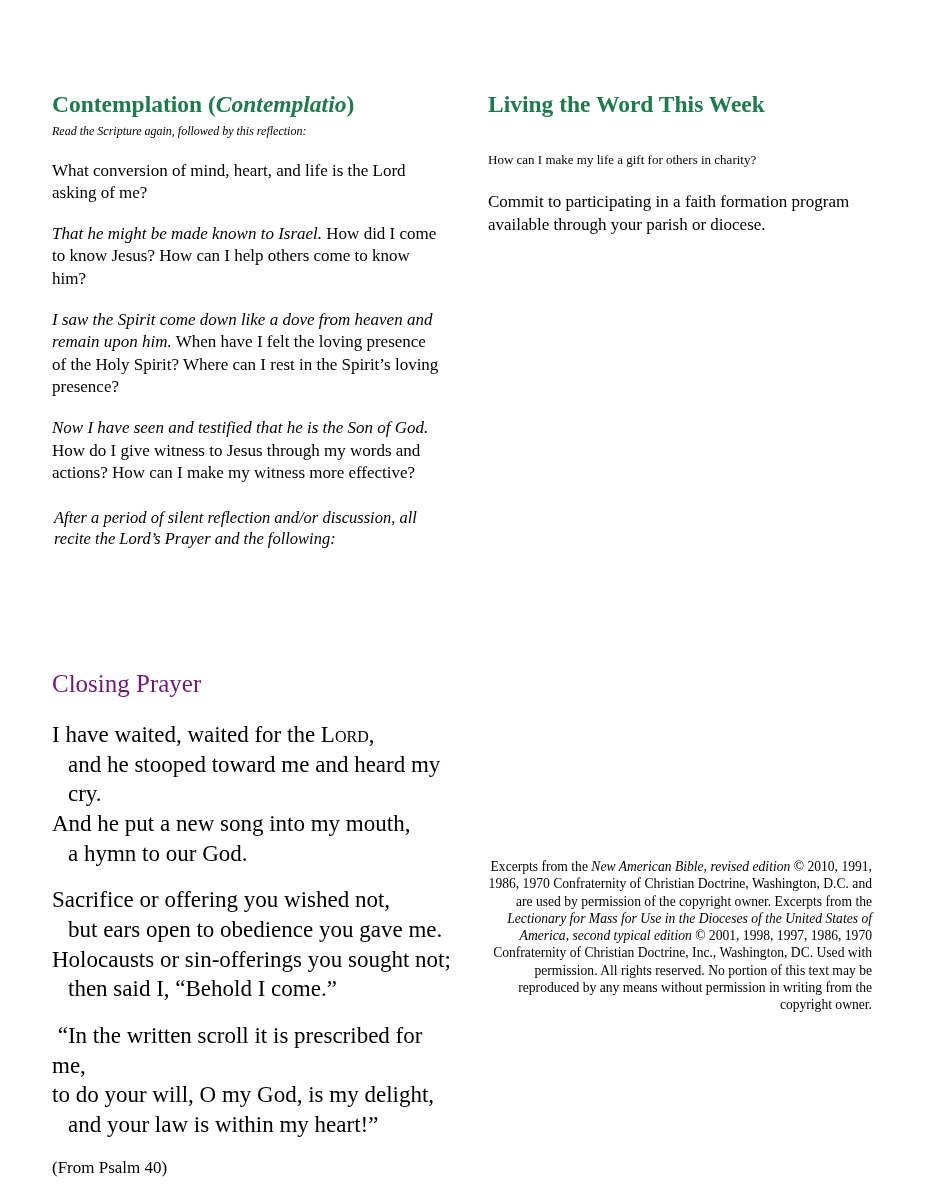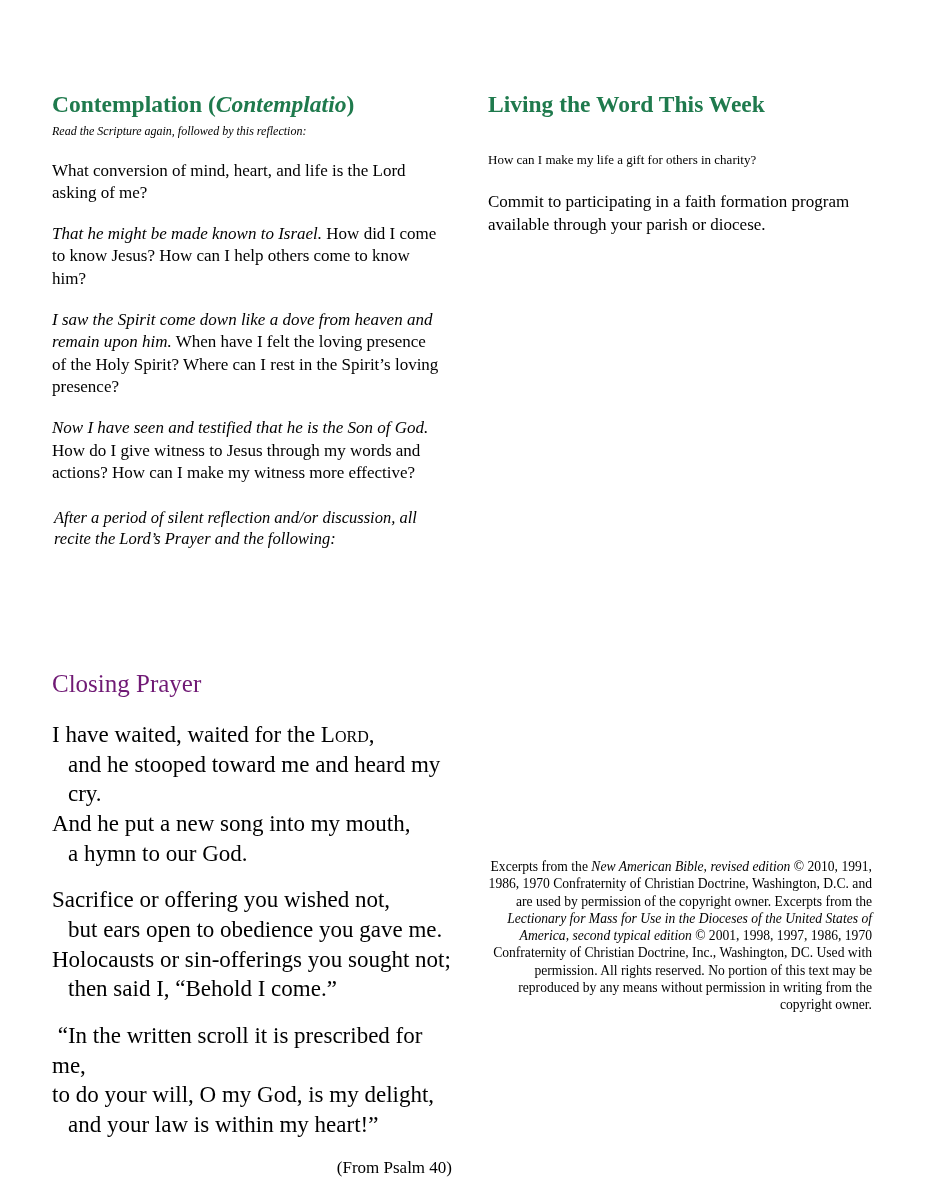--- a/index.html
+++ b/index.html
@@ -102,21 +102,20 @@
   .psalm-line.indent {
     padding-left: 16px;
   }
   .smallcaps {
     font-variant: small-caps;
   }
   .psalm-source {
     font-size: 17px;
     line-height: 1.3;
     margin: 8px 0 0 0;
-    text-align: right;
   }
   .credits {
     position: absolute;
     left: 488px;
     top: 858px;
     width: 384px;
   }
   .credit-block {
     font-size: 13.6px;
     line-height: 1.27;

